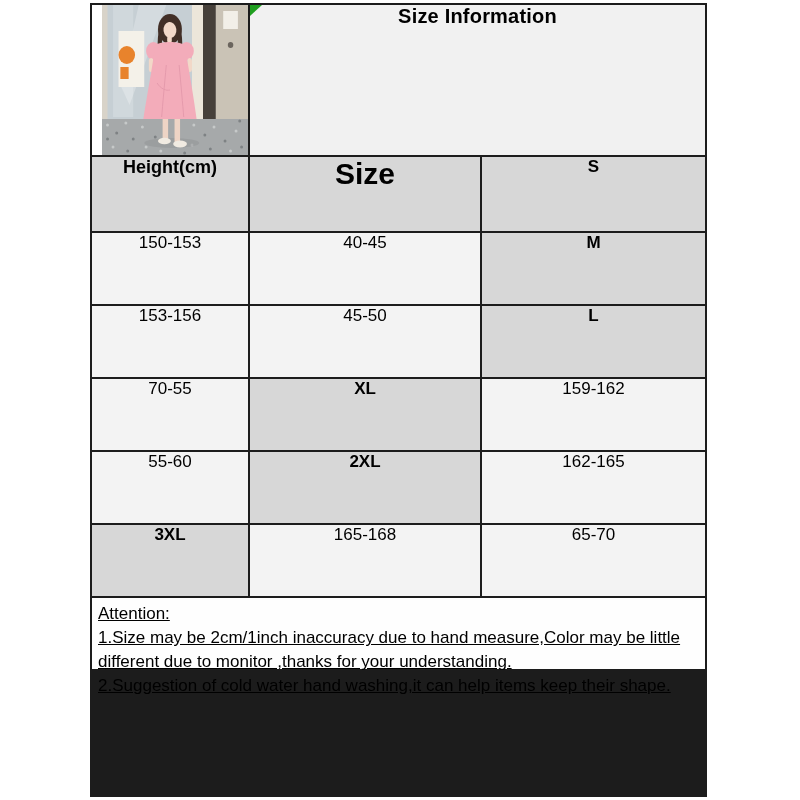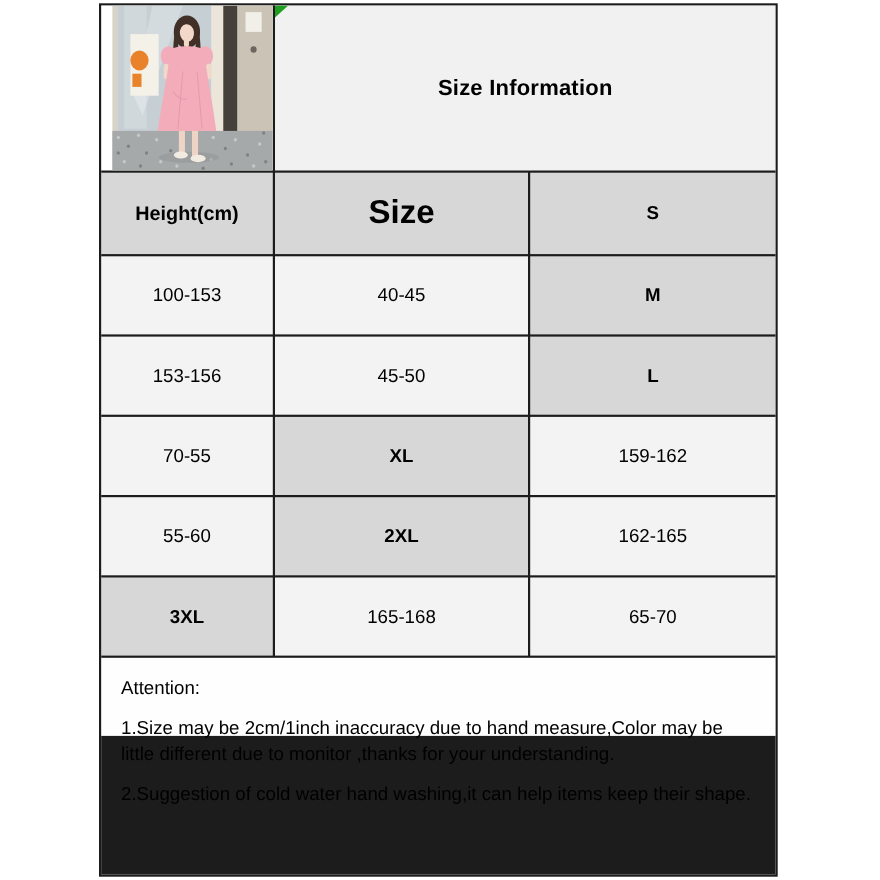--- a/index.html
+++ b/index.html
@@ -10,37 +10,37 @@
   .sheet{
     position:absolute;left:90px;top:3px;width:617px;height:794px;
     box-sizing:border-box;border:2px solid #1c1c1c;background:#1c1c1c;
   }
   .grid{
     display:grid;width:100%;height:100%;
     grid-template-columns:156px 230px 223px;
     grid-template-rows:150px 74px repeat(6,71px) 1fr;
     gap:2px;background:#1c1c1c;
   }
-  .cell{display:flex;align-items:center;justify-content:center;overflow:hidden;}
+  .cell{display:flex;align-items:flex-start;justify-content:center;overflow:hidden;}
   .photo-cell{background:#ffffff;box-sizing:border-box;padding-left:10px;align-items:stretch;justify-content:stretch;}
   .photo-cell svg{width:100%;height:100%;display:block;}
   .title-cell{grid-column:2/4;background:#f1f1f1;position:relative;font-size:20px;font-weight:bold;letter-spacing:.2px;}
   .corner-marker{position:absolute;top:0;left:0;width:0;height:0;
     border-top:11px solid #1f9e1f;border-right:12px solid transparent;}
   .gray{background:#d7d7d7;}
   .light{background:#f3f3f3;}
   .size-head{font-size:30px;font-weight:bold;}
   .col-head{font-size:18px;font-weight:bold;}
   .size-label{font-size:17px;font-weight:bold;}
   .val{font-size:17px;}
   .attention{
     grid-column:1/4;background:#fefefe;display:block;
     padding:4px 8px 0 6px;font-size:17px;line-height:1.42;
   }
-  .attention .note{margin:12px;}
+  .attention .note{margin:0;text-decoration:underline;}
 </style>
 </head>
 <body>
 
 <div class="sheet">
   <div class="grid">
 
     <div class="cell photo-cell">
       <svg viewBox="0 0 159 150" preserveAspectRatio="none">
 
@@ -111,21 +111,21 @@
     </div>
 
     <div class="cell gray col-head">
       <span>Height(cm)</span>
     </div>
     <div class="cell gray size-head">
       <span>Size</span>
     </div>
 
     <div class="cell gray size-label">S</div>
-      <div class="cell light val">100-153</div>
+      <div class="cell light val">150-153</div>
       <div class="cell light val">40-45</div>
       <div class="cell gray size-label">M</div>
       <div class="cell light val">153-156</div>
       <div class="cell light val">45-50</div>
       <div class="cell gray size-label">L</div>
       <div class="cell light val">70-55</div>
       <div class="cell gray size-label">XL</div>
       <div class="cell light val">159-162</div>
       <div class="cell light val">55-60</div>
       <div class="cell gray size-label">2XL</div>

